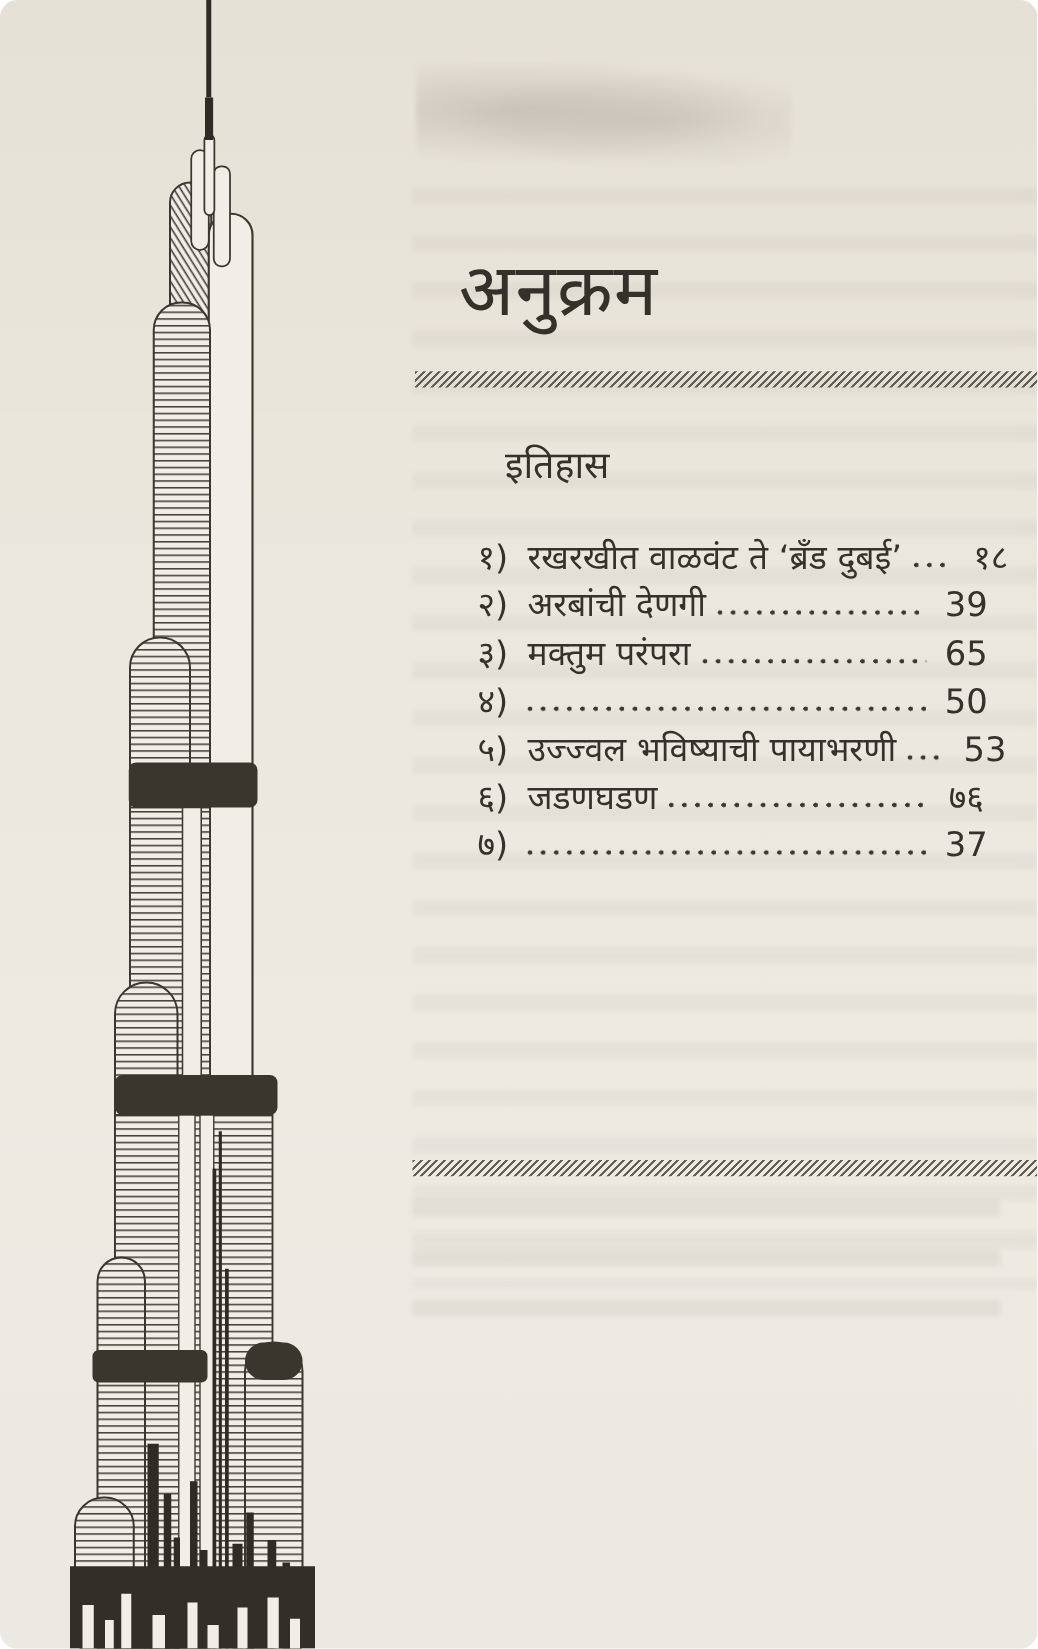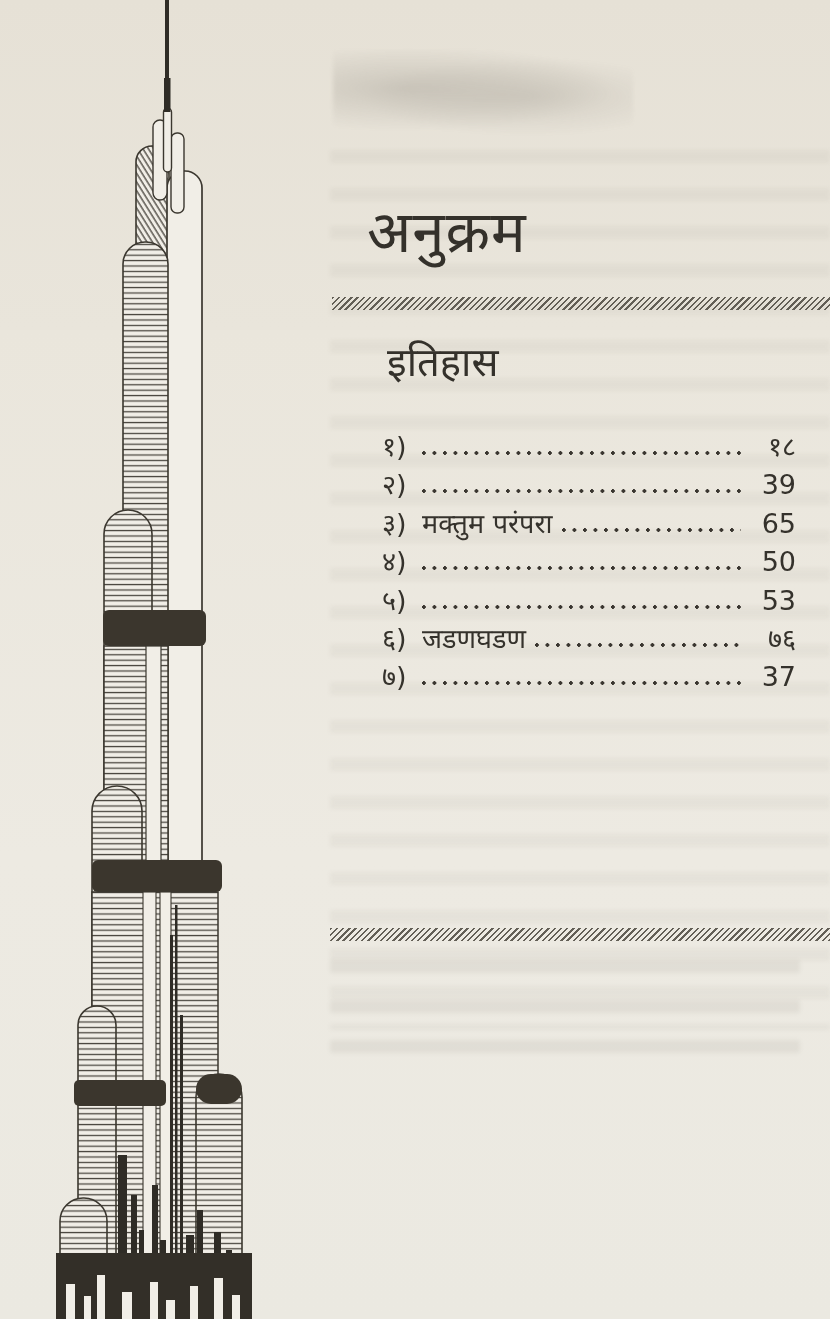--- a/index.html
+++ b/index.html
@@ -3,20 +3,21 @@
 <meta charset="utf-8">
 <style>
   html,body{margin:0;padding:0;}
   .page{
     position:relative;
     width:830px;height:1319px;
     overflow:hidden;
     background:linear-gradient(180deg,#e6e1d6 0%,#e9e5db 25%,#ecc 25%,#eae6dc 25%,#edeae2 65%,#ebe9e1 100%);
     font-family:"DejaVu Sans","Liberation Sans",sans-serif;
     color:#35322c;
+    border-radius:14px;
   }
   
   .bleed{position:absolute;pointer-events:none;filter:blur(2px);}
   .bleed-title{
     left:333px;top:50px;width:300px;height:85px;
     background:
       radial-gradient(ellipse at 25% 45%,rgba(110,104,94,.5),transparent 65%),
       radial-gradient(ellipse at 65% 55%,rgba(110,104,94,.38),transparent 60%);
     opacity:.45;
   }
@@ -43,36 +44,36 @@
   }
   .hatch-bar{
     position:absolute;left:2px;width:498px;height:13px;
     background:repeating-linear-gradient(135deg,
       #57534a 0 1.7px,rgba(0,0,0,0) 1.7px 4.4px);
     opacity:.92;
   }
   .hatch-top{top:297px;}
   .hatch-bottom{top:928px;left:0;width:500px;}
   .section{
-    position:absolute;left:57px;top:333px;margin:0;
-    font-size:40px;font-weight:500;color:#34312b;
+    position:absolute;left:57px;top:333px;margin:17px;
+    font-size:30px;font-weight:500;color:#34312b;
   }
   .toc{position:absolute;left:52px;top:428px;width:414px;}
   .toc-row{
     display:flex;align-items:baseline;
     height:38.4px;font-size:27px;line-height:38.4px;color:#35322c;
   }
   .toc-num{flex:none;width:40px;}
   .toc-label{flex:none;white-space:nowrap;padding-right:9px;}
   .toc-leader{
     flex:1;height:6px;min-width:30px;margin-right:9px;
     background-image:radial-gradient(circle at 2px 3px,#3a3630 1.7px,rgba(0,0,0,0) 2px);
     background-size:10.5px 6px;background-repeat:repeat-x;background-position:0 100%;
   }
-  .toc-page{flex:none;width:46px;text-align:right;}
+  .toc-page{flex:none;width:46px;text-align:center;}
 </style>
 </head>
 <body>
 
 <div class="page">
 
   <div class="bleed bleed-title"></div>
   <div class="bleed bleed-paragraphs"></div>
   <div class="bleed bleed-bottom"></div>
 
@@ -159,45 +160,48 @@
     <h1 class="title">अनुक्रम</h1>
 
     <div class="hatch-bar hatch-top"></div>
 
     <h2 class="section">इतिहास</h2>
 
     <div class="toc">
 
       <div class="toc-row">
         <span class="toc-num">१)</span>
+        <span class="toc-label">रखरखीत वाळवंट ते ‘ब्रँड दुबई’</span>
         <span class="toc-leader"></span>
         <span class="toc-page">१८</span>
       </div>
 
       <div class="toc-row">
         <span class="toc-num">२)</span>
+        <span class="toc-label">अरबांची देणगी</span>
         <span class="toc-leader"></span>
         <span class="toc-page">39</span>
       </div>
 
       <div class="toc-row">
         <span class="toc-num">३)</span>
         <span class="toc-label">मक्तुम परंपरा</span>
         <span class="toc-leader"></span>
         <span class="toc-page">65</span>
       </div>
 
       <div class="toc-row">
         <span class="toc-num">४)</span>
         <span class="toc-leader"></span>
         <span class="toc-page">50</span>
       </div>
 
       <div class="toc-row">
         <span class="toc-num">५)</span>
+        <span class="toc-label">उज्ज्वल भविष्याची पायाभरणी</span>
         <span class="toc-leader"></span>
         <span class="toc-page">53</span>
       </div>
 
       <div class="toc-row">
         <span class="toc-num">६)</span>
         <span class="toc-label">जडणघडण</span>
         <span class="toc-leader"></span>
         <span class="toc-page">७६</span>
       </div>

